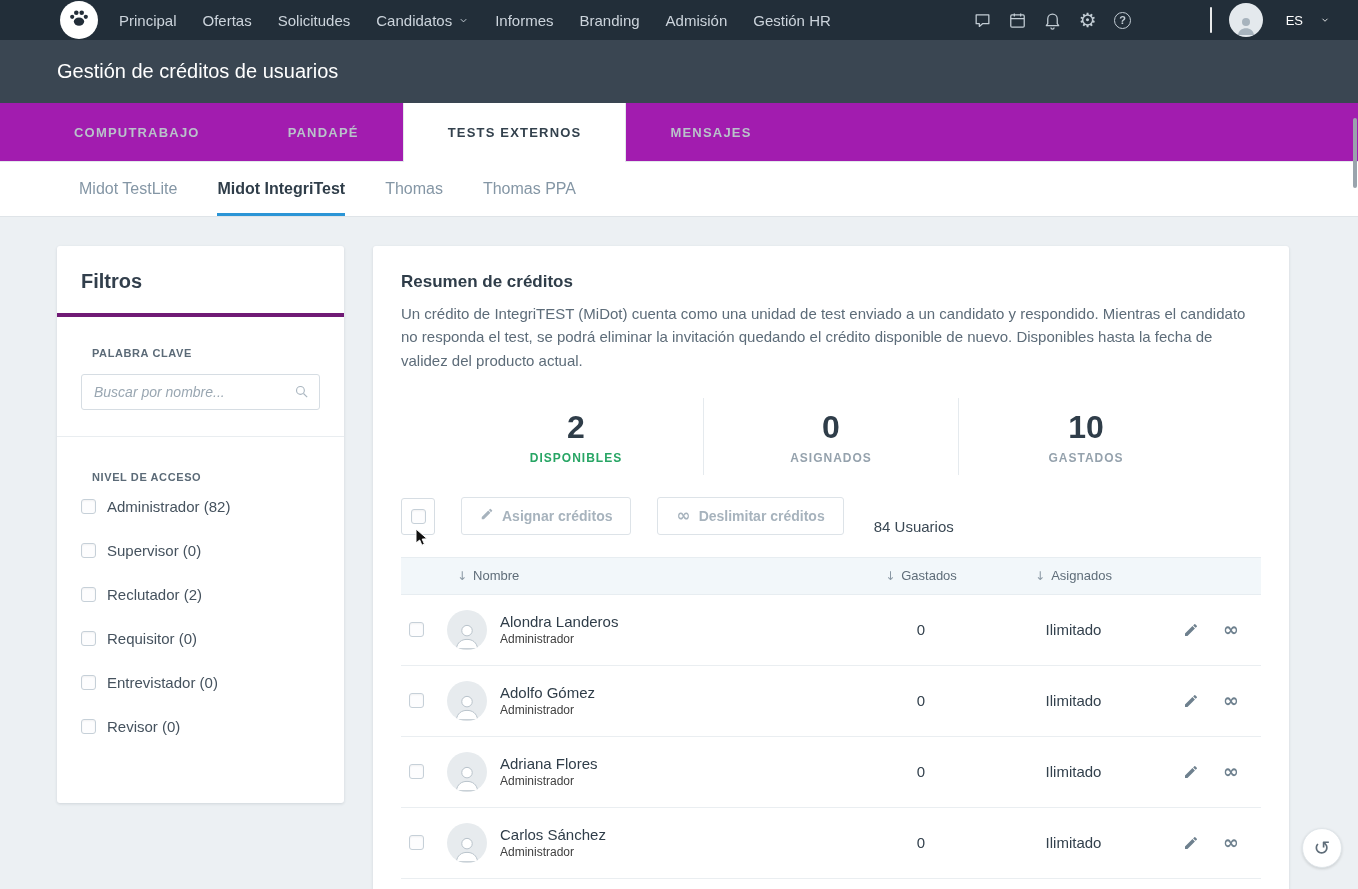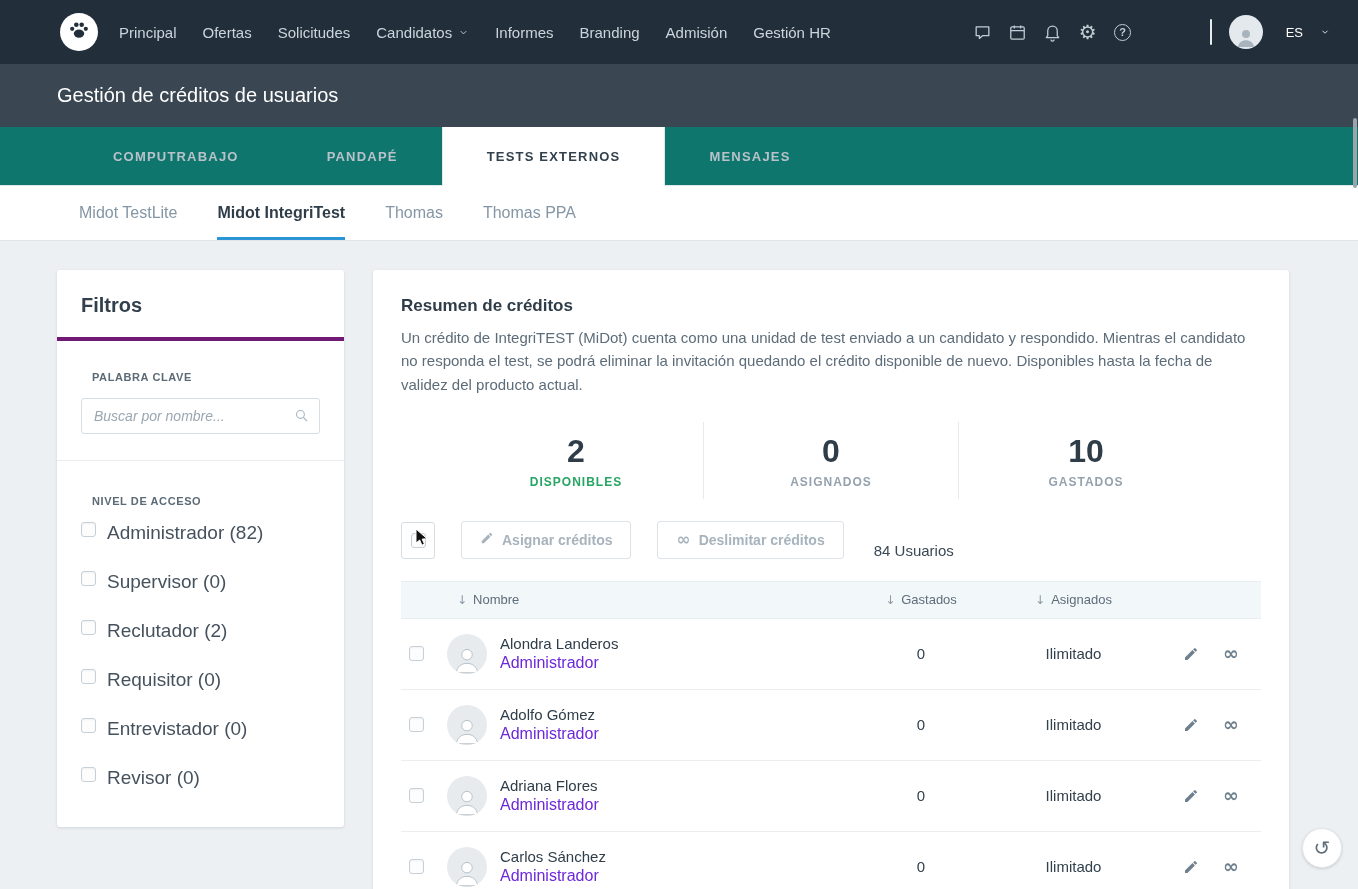--- a/index.html
+++ b/index.html
@@ -5,21 +5,21 @@
   * { box-sizing: border-box; }
   html, body { width: 1358px; height: 889px; margin: 0; overflow: hidden; }
   body {
     position: relative;
     background: #ecf0f3;
     font-family: "Liberation Sans", "DejaVu Sans", sans-serif;
     color: #33414d;
   }
 
   
-  .navbar { height: 64px; background: #222e39; display: flex; align-items: center; padding: 0 28px 0 60px; }
+  .navbar { height: 40px; background: #222e39; display: flex; align-items: center; padding: 0 28px 0 60px; }
   .logo { width: 38px; height: 38px; border-radius: 50%; background: #fff; display: flex; align-items: center; justify-content: center; flex: none; cursor: pointer; }
   .logo svg { width: 24px; height: 24px; fill: #222e39; }
   .nav-menu { display: flex; align-items: center; margin-left: 8px; height: 100%; }
   .nav-item { display: flex; align-items: center; gap: 6px; padding: 0 13px; font-size: 15px; color: #ccd4dc; cursor: pointer; height: 100%; }
   .nav-item svg { width: 11px; height: 11px; stroke: #ccd4dc; fill: none; stroke-width: 2; }
   .nav-right { margin-left: auto; display: flex; align-items: center; gap: 15px; }
   .nav-icon { color: #c3cdd5; width: 20px; height: 20px; display: flex; align-items: center; justify-content: center; cursor: pointer; }
   .nav-icon svg { width: 19px; height: 19px; stroke: #c3cdd5; fill: none; stroke-width: 1.6; }
   .gear-glyph { font-family: "DejaVu Sans", sans-serif; font-size: 20px; line-height: 1; }
   .help-badge { width: 17px; height: 17px; border: 1.5px solid #c3cdd5; border-radius: 50%; font-size: 11px; font-weight: 700; display: flex; align-items: center; justify-content: center; }
@@ -27,21 +27,21 @@
   .nav-avatar { width: 34px; height: 34px; border-radius: 50%; background: #e4e9ed; display: flex; align-items: flex-end; justify-content: center; overflow: hidden; cursor: pointer; margin-left: 2px; }
   .nav-avatar svg { width: 24px; height: 24px; fill: #a7b3bd; }
   .lang { display: flex; align-items: center; gap: 17px; color: #fff; font-size: 13px; cursor: pointer; margin-left: 8px; }
   .lang svg { width: 10px; height: 10px; stroke: #fff; fill: none; stroke-width: 2; }
 
   
   .page-header { height: 63px; background: #3a4652; display: flex; align-items: center; padding-left: 57px; }
   .page-title { color: #fff; font-size: 20px; font-weight: 400; }
 
   
-  .tabs { height: 59px; background: #0f766e; display: flex; align-items: stretch; padding-left: 69px; position: relative; }
+  .tabs { height: 59px; background: #a21caf; display: flex; align-items: stretch; padding-left: 30px; position: relative; }
   .tabs::after { content: ""; position: absolute; left: 0; right: 0; bottom: 0; height: 1px; background: #e3e8ec; }
   .tab { display: flex; align-items: center; padding: 0 44px; font-size: 13px; letter-spacing: 1.2px; color: #b9c2ca; font-weight: 600; cursor: pointer; }
   .tab.active { color: #33414d; background: #fff; border-left: 1px solid #e3e8ec; border-right: 1px solid #e3e8ec; position: relative; z-index: 2; }
 
   
   .subtabs { height: 55px; background: #fff; display: flex; align-items: stretch; padding-left: 79px; border-bottom: 1px solid #dfe4e8; }
   .subtab { display: flex; align-items: center; margin-right: 40px; font-size: 16px; color: #8496a5; cursor: pointer; border-bottom: 3px solid transparent; padding-top: 3px; }
   .subtab.active { color: #2f3d49; font-weight: 700; border-bottom-color: #2b95d6; }
 
   
@@ -52,21 +52,21 @@
   .filters { width: 287px; flex: none; height: 557px; }
   .filters-title { font-size: 20px; font-weight: 600; color: #323f4c; padding: 24px 24px 20px; border-bottom: 4px solid #701a75; }
   .filter-section { padding: 30px 24px 26px; border-bottom: 1px solid #e9edf0; }
   .filter-section.access { border-bottom: none; padding-top: 34px; }
   .filter-label { font-size: 11px; font-weight: 700; letter-spacing: .6px; color: #5b6a77; margin-bottom: 15px; padding-left: 11px; }
   .search-wrap { position: relative; }
   .search-input { width: 100%; height: 36px; border: 1px solid #d6dde3; border-radius: 3px; padding: 0 34px 0 12px; font-size: 14px; font-style: italic; color: #46535f; font-family: inherit; outline: none; background: #fff; }
   .search-input::placeholder { color: #9aa7b2; }
   .search-icon { position: absolute; right: 10px; top: 9px; width: 17px; height: 17px; color: #aab6c0; }
   .search-icon svg { width: 17px; height: 17px; stroke: #aab6c0; fill: none; stroke-width: 1.6; }
-  .filter-option { display: flex; gap: 11px; margin-bottom: 27px; cursor: pointer; font-size: 19px; color: #45525e; }
+  .filter-option { display: flex; align-items: center; gap: 11px; margin-bottom: 27px; cursor: pointer; font-size: 15px; color: #45525e; }
   .checkbox { width: 15px; height: 15px; border: 1px solid #c6d0d8; border-radius: 3px; background: #fdfdfe; flex: none; box-shadow: inset 0 1px 2px rgba(0,0,0,.05); }
 
   
   .main-card { flex: 1; padding: 26px 28px; height: 720px; }
   .summary-title { font-size: 17px; font-weight: 700; color: #2f3d49; margin: 0 0 10px; }
   .summary-desc { font-size: 15px; color: #5d6c79; line-height: 1.55; margin: 0; }
   .stats { display: flex; margin: 26px 48px 6px; }
   .stat { flex: 1; text-align: center; padding: 12px 0 10px; }
   .stat + .stat { border-left: 1px solid #e5eaee; }
   .stat-value { font-size: 32px; font-weight: 700; color: #2f3d49; line-height: 1.1; }
@@ -87,21 +87,21 @@
   .th { font-size: 13px; color: #5f6d79; display: flex; align-items: center; gap: 6px; cursor: pointer; }
   .th.name { padding-left: 10px; }
   .th.center { justify-content: center; }
   .sort-arrow { color: #8a98a4; font-size: 12px; font-family: "DejaVu Sans", sans-serif; }
   .trow { height: 71px; border-bottom: 1px solid #eaeef1; }
   .cb-cell { display: flex; padding-left: 8px; }
   .user-cell { display: flex; align-items: center; gap: 13px; }
   .avatar { width: 40px; height: 40px; border-radius: 50%; background: #e7ebee; display: flex; align-items: flex-end; justify-content: center; overflow: hidden; }
   .avatar svg { width: 30px; height: 30px; fill: #fff; stroke: #b9c3cb; stroke-width: .8; }
   .user-name { font-size: 15px; color: #2f3d49; }
-  .user-role { font-size: 16px; color: #6d28d9; margin-top: 2px; }
+  .user-role { font-size: 12px; color: #404040; margin-top: 2px; }
   .num-cell { text-align: center; font-size: 15px; color: #33414d; }
   .actions-cell { display: flex; align-items: center; justify-content: center; gap: 24px; color: #6e808e; }
   .action-icon { cursor: pointer; display: flex; align-items: center; }
   .action-icon svg { width: 16px; height: 16px; fill: #6e808e; }
   .inf-glyph { font-size: 19px; font-weight: 700; line-height: 1; font-family: "DejaVu Sans", sans-serif; }
 
   
   .history-fab { position: absolute; right: 16px; bottom: 21px; width: 40px; height: 40px; border-radius: 50%; background: #fff; border: 1px solid #e0e6ea; box-shadow: 0 1px 3px rgba(0,0,0,.14); display: flex; align-items: center; justify-content: center; color: #5f6d79; font-size: 20px; cursor: pointer; font-family: "DejaVu Sans", sans-serif; }
   .cursor { position: absolute; left: 413px; top: 528px; z-index: 50; pointer-events: none; }
   .scroll-thumb { position: absolute; right: 1px; top: 118px; width: 4px; height: 70px; background: #9aa4ad; border-radius: 2px; }

